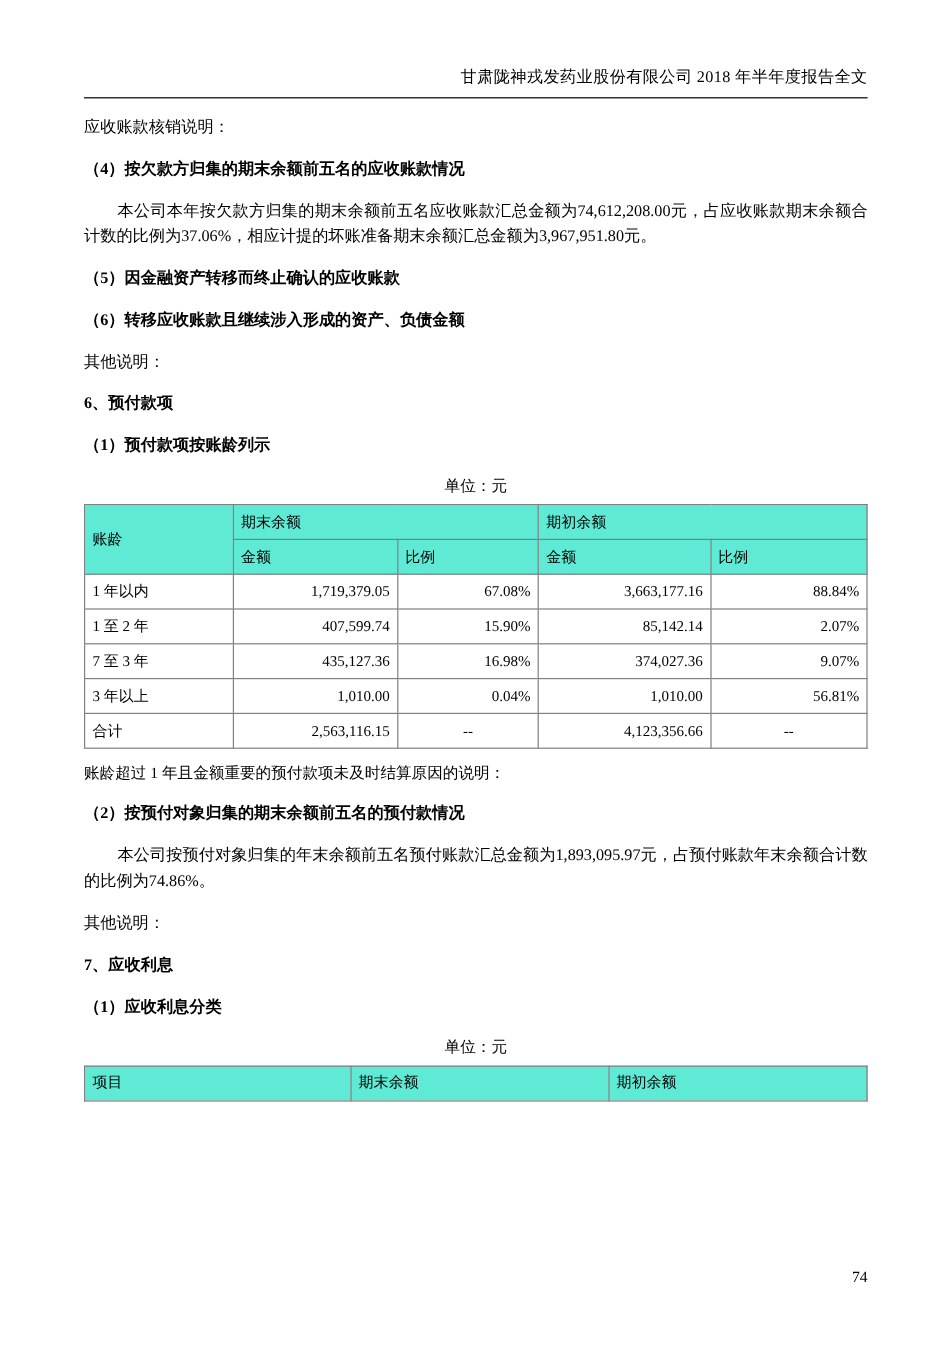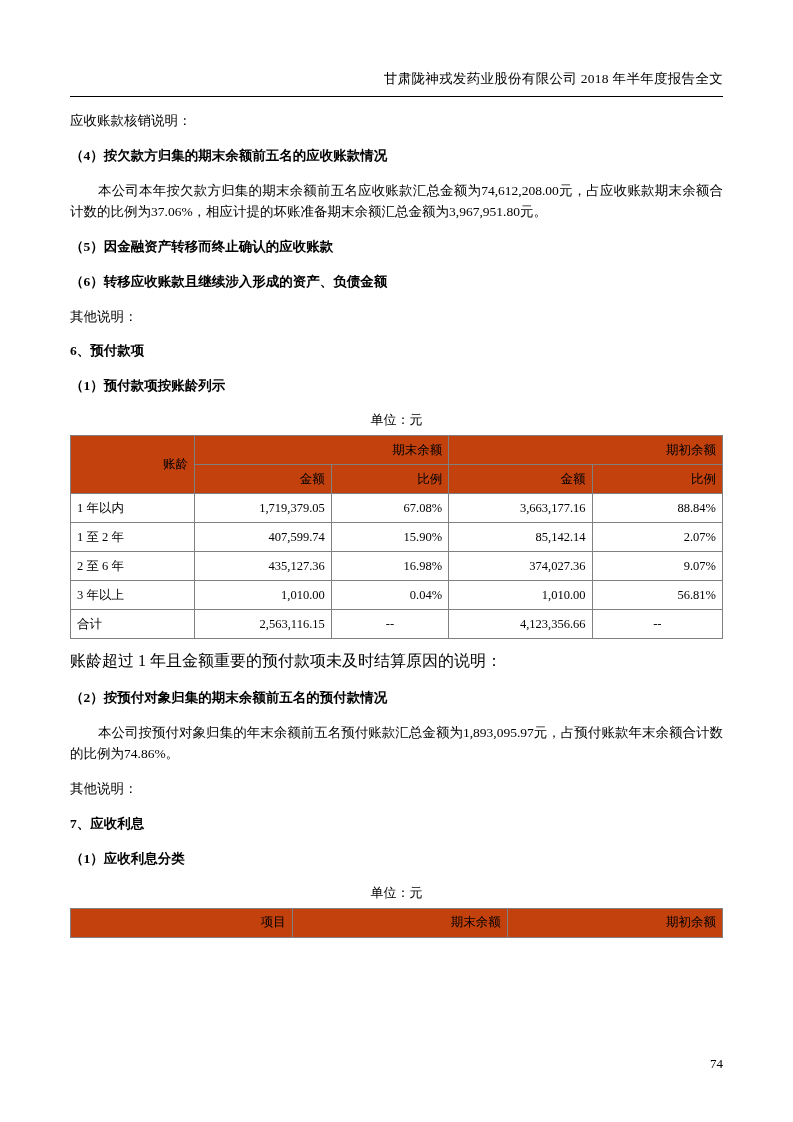--- a/index.html
+++ b/index.html
@@ -16,21 +16,21 @@
     overflow: hidden;
   }
   .page {
     position: relative;
     width: 793px;
     height: 1122px;
     box-sizing: border-box;
     padding: 0 70px;
   }
   .header {
-    padding-top: 70px;
+    padding-top: 55px;
     text-align: right;
     font-size: 13.5px;
     letter-spacing: 0.3px;
   }
   .header-rule {
     margin-top: 8px;
     border-bottom: 1.6px solid #000;
   }
   .content {
     padding-top: 14px;
@@ -65,34 +65,34 @@
   }
   table.doc-table th,
   table.doc-table td {
     border: 1px solid #808080;
     padding: 5px 6px;
     height: 18px;
     font-weight: normal;
     vertical-align: middle;
   }
   table.doc-table th {
-    text-align: right;
-    background: #c2410c;
+    text-align: left;
+    background: #5eead4;
   }
   .td-left { text-align: left; }
   .td-right { text-align: right; margin-left: 28px; }
   .td-center { text-align: center; }
   .page-number {
     position: absolute;
     right: 70px;
     bottom: 50px;
     font-size: 13px;
   }
   .small-note {
-    font-size: 16px;
+    font-size: 13px;
   }
 </style>
 </head>
 <body>
 
 <div class="page">
 
   <div class="header">
     <span>甘肃陇神戎发药业股份有限公司 2018 年半年度报告全文</span>
   </div>
@@ -148,21 +148,21 @@
           <td class="td-right">88.84%</td>
         </tr>
         <tr>
           <td class="td-left">1 至 2 年</td>
           <td class="td-right">407,599.74</td>
           <td class="td-right">15.90%</td>
           <td class="td-right">85,142.14</td>
           <td class="td-right">2.07%</td>
         </tr>
         <tr>
-          <td class="td-left">2 至 6 年</td>
+          <td class="td-left">7 至 3 年</td>
           <td class="td-right">435,127.36</td>
           <td class="td-right">16.98%</td>
           <td class="td-right">374,027.36</td>
           <td class="td-right">9.07%</td>
         </tr>
         <tr>
           <td class="td-left">3 年以上</td>
           <td class="td-right">1,010.00</td>
           <td class="td-right">0.04%</td>
           <td class="td-right">1,010.00</td>

